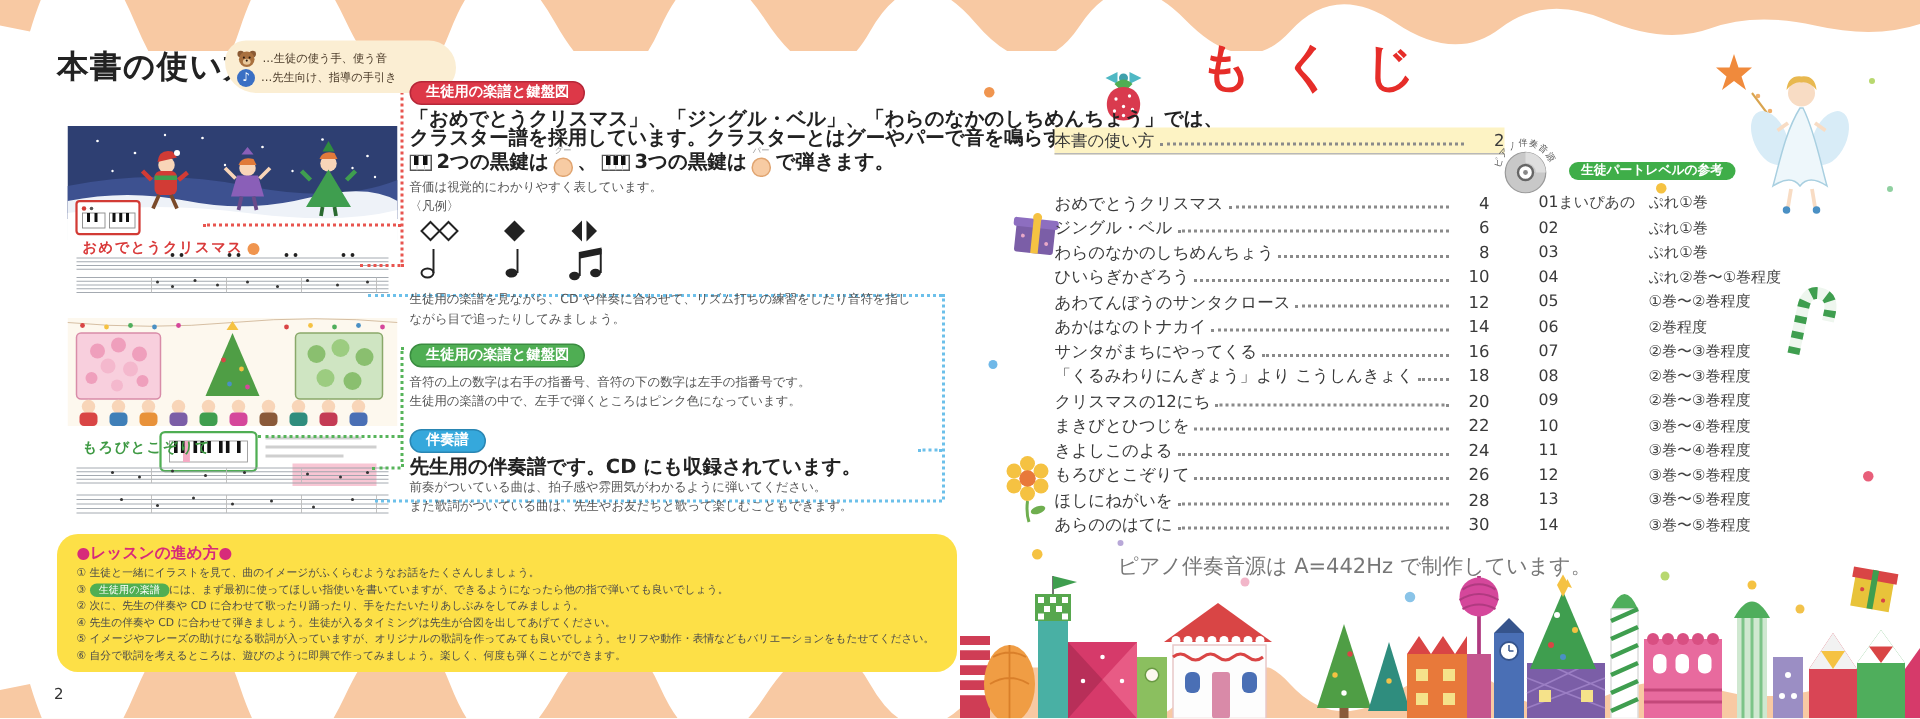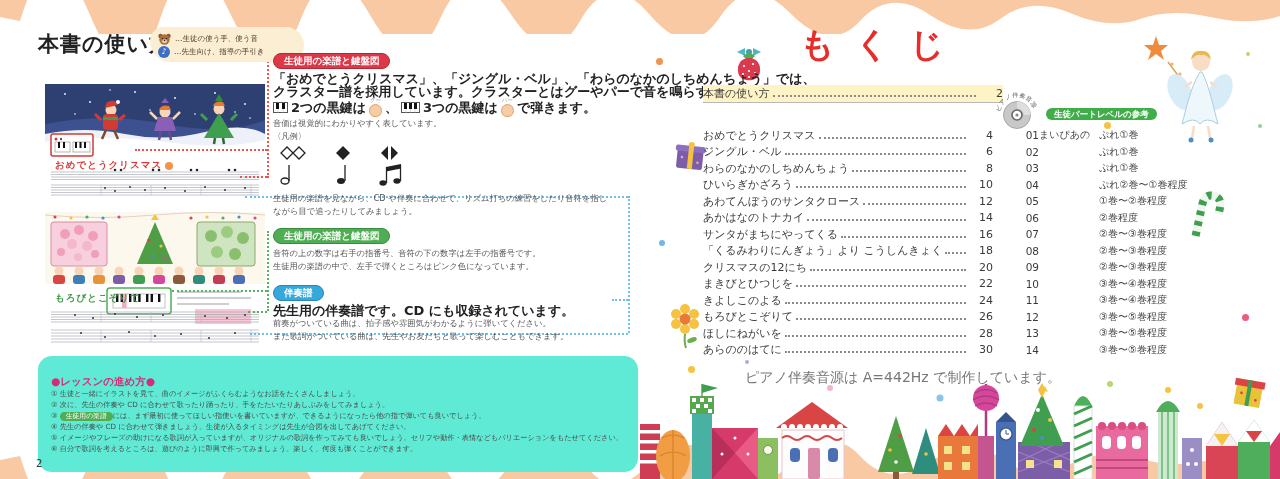--- a/index.html
+++ b/index.html
@@ -32,21 +32,21 @@
   .pill-green{background:#4fae53;border:1px solid #3a8c40}
   .pill-blue{background:#35a8dc;border:1px solid #2a86b3}
   .bl{font-size:13px;font-weight:bold;color:#222;line-height:13px}
   .gl{font-size:8.3px;color:#555;line-height:13px}
   .kb-line{display:flex;align-items:center;gap:3px;height:17px;margin:1px 0}
   .hand{display:inline-flex;flex-direction:column;align-items:center;line-height:1}
   .hand .hl{font-style:normal;font-size:5.5px;color:#999;margin-bottom:1px}
   .hand .hs{width:11px;height:11px;background:#f7cba3;border:1px solid #e0a470;border-radius:50% 50% 46% 46%}
   .rei{display:block;margin:2px 0 1px 2px}
   
-  .lesson{left:38px;top:356px;width:574px;background:#5eead4;border-radius:14px;padding:18px 13px;z-index:3}
+  .lesson{left:38px;top:356px;width:574px;background:#fde047;border-radius:14px;padding:6px 13px;z-index:3}
   .lesson-title{font-size:10.5px;font-weight:bold;color:#d72b7a;line-height:14px}
   .step{font-size:7.2px;color:#4a4a4a;line-height:11px;white-space:nowrap}
   .mini-pill{display:inline-block;background:#4fae53;color:#fff;font-size:6.8px;line-height:9px;
              border-radius:6px;padding:0 6px;vertical-align:middle}
   .pagenum{left:36px;top:458px;font-size:10px;color:#333;z-index:4}
   
   .rp-title{left:800px;top:22px;width:240px;text-align:left;font-size:34px;font-weight:bold;
             color:#e62d29;letter-spacing:20px;z-index:3}
   .usage-row{left:703px;top:85px;width:300px;height:17px;display:flex;align-items:center;
              background:#fdf3c4;border-bottom:1px solid #b8b8b8;z-index:3}
@@ -398,23 +398,23 @@
   <div class="abs sec" style="left:273px;top:281px">
     <span class="pill pill-blue">伴奏譜</span>
     <div class="bl">先生用の伴奏譜です。CD にも収録されています。</div>
     <div class="gl">前奏がついている曲は、拍子感や雰囲気がわかるように弾いてください。</div>
     <div class="gl">また歌詞がついている曲は、先生やお友だちと歌って楽しむこともできます。</div>
   </div>
 
   <div class="abs lesson">
     <div class="lesson-title">●レッスンの進め方●</div>
     <div class="step">① 生徒と一緒にイラストを見て、曲のイメージがふくらむようなお話をたくさんしましょう。</div>
-    <div class="step">② 次に、先生の伴奏や CD に合わせて歌ったり踊ったり、手をたたいたりあしぶみをしてみましょう。</div>
     <div class="step"><span>③</span>
       <span class="mini-pill">生徒用の楽譜</span><span>には、まず最初に使ってほしい指使いを書いていますが、できるようになったら他の指で弾いても良いでしょう。</span></div>
+    <div class="step">② 次に、先生の伴奏や CD に合わせて歌ったり踊ったり、手をたたいたりあしぶみをしてみましょう。</div>
     <div class="step">④ 先生の伴奏や CD に合わせて弾きましょう。生徒が入るタイミングは先生が合図を出してあげてください。</div>
     <div class="step">⑤ イメージやフレーズの助けになる歌詞が入っていますが、オリジナルの歌詞を作ってみても良いでしょう。セリフや動作・表情などもバリエーションをもたせてください。</div>
     <div class="step">⑥ 自分で歌詞を考えるところは、遊びのように即興で作ってみましょう。楽しく、何度も弾くことができます。</div>
   </div>
 
   <div class="abs rp-title">もくじ</div>
 
   <svg class="abs" style="left:731px;top:44px;z-index:2" width="36" height="42">
     <path d="M6 8 L14 4 L14 12 Z" fill="#4fb8c4"></path>
       <path d="M30 8 L22 4 L22 12 Z" fill="#4fb8c4"></path>

